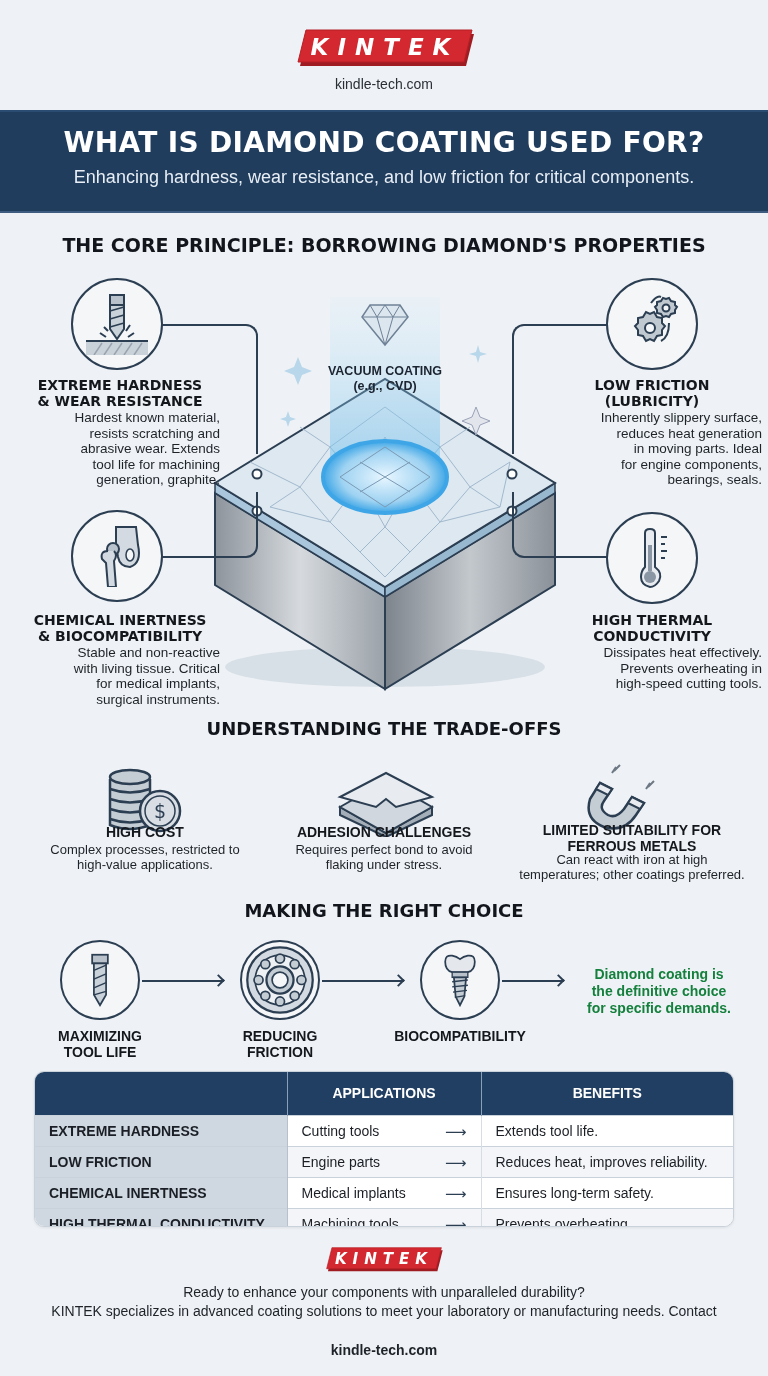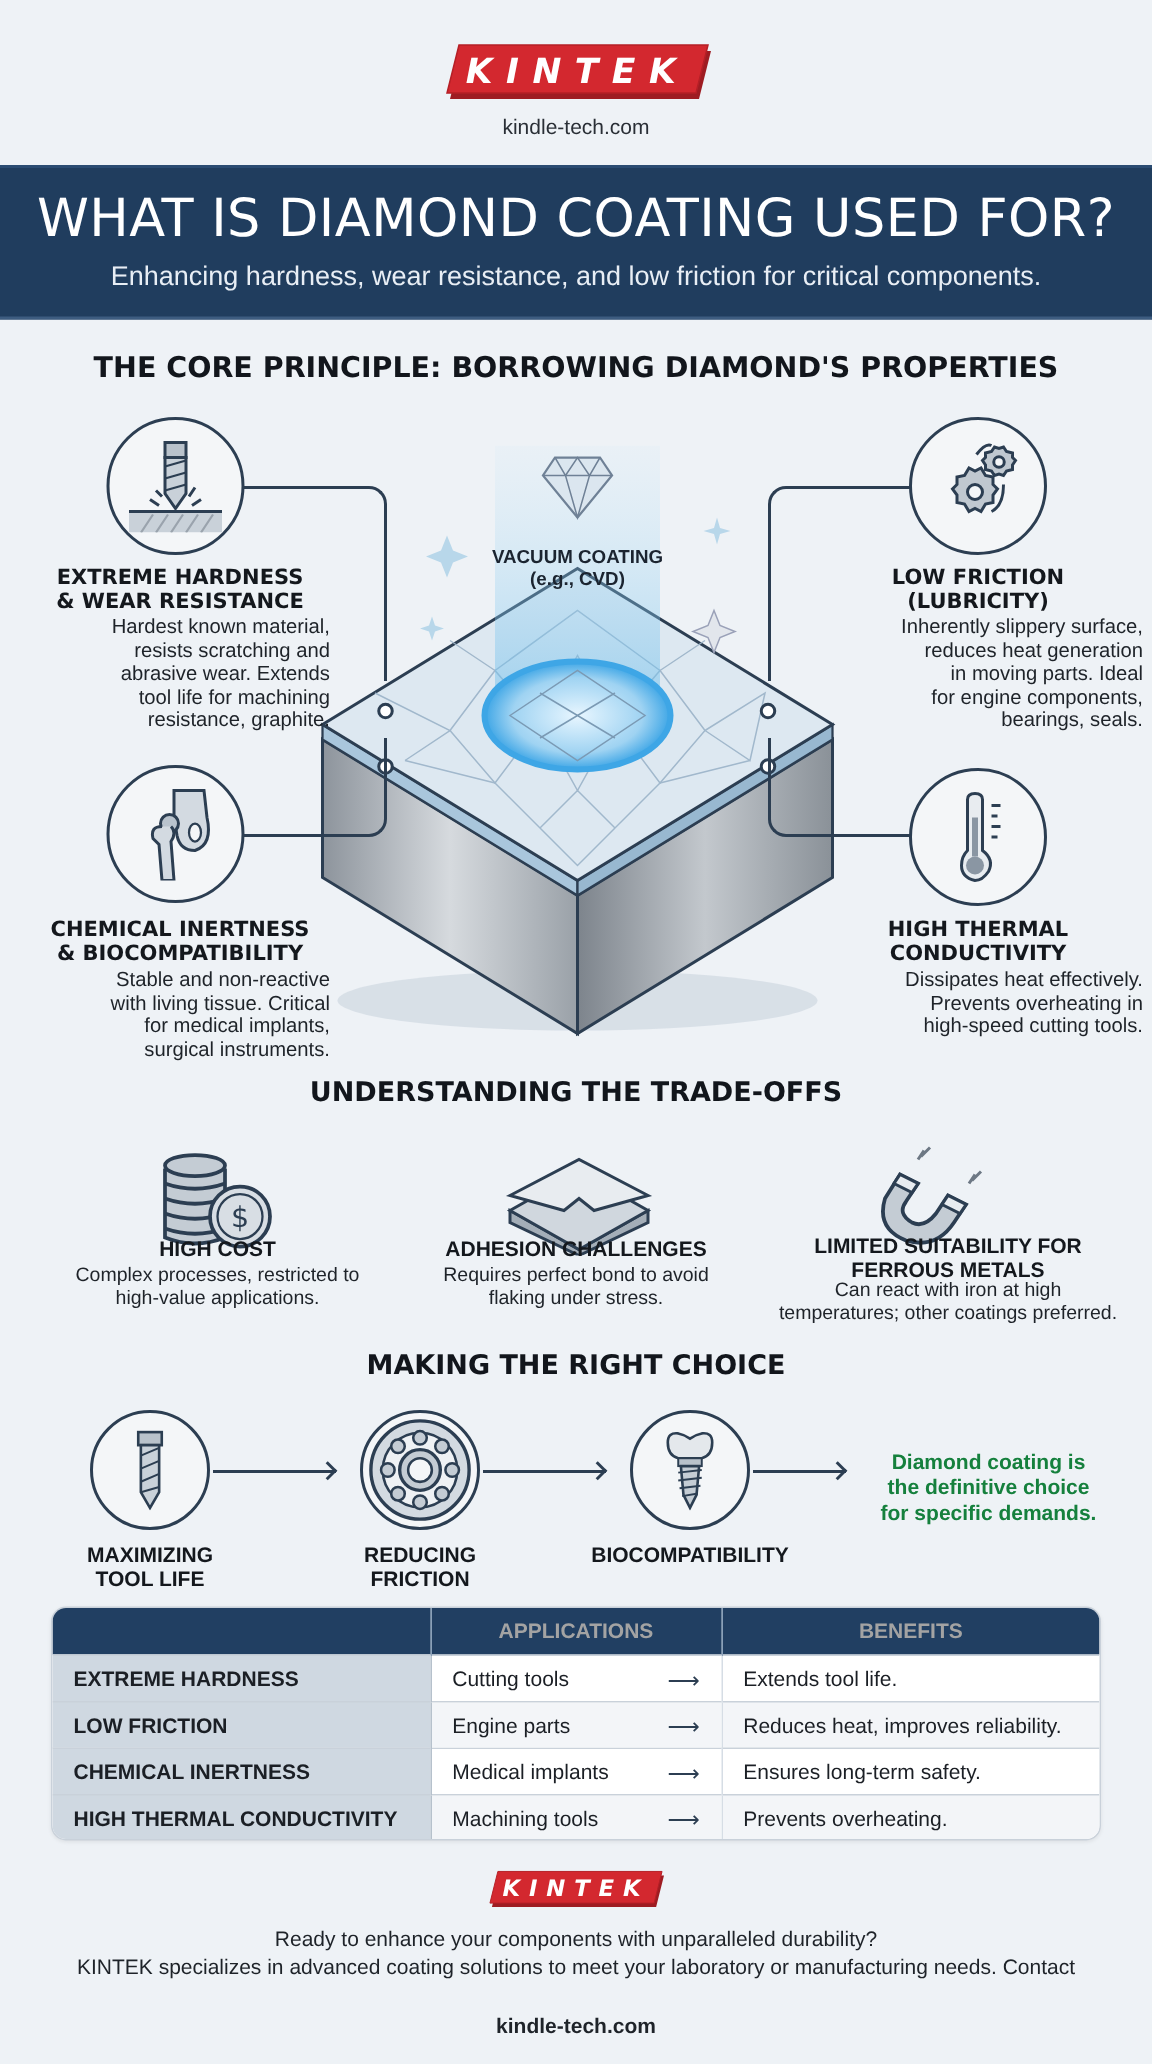--- a/index.html
+++ b/index.html
@@ -25,21 +25,21 @@
 
   
   .header-band {
     position: absolute; left: 0; top: 110px; width: 768px; height: 103px;
     background: #203d5e;
     color: #fff; text-align: center;
     border-top: 2px solid #2b4c72; border-bottom: 2px solid #3d5c80;
   }
   .header-band .title {
     font-family: "DejaVu Sans", sans-serif;
-    font-weight: normal; font-size: 35px; letter-spacing: 0.3px;
+    font-weight: bold; font-size: 28px; letter-spacing: 0.3px;
     margin-top: 14px;
   }
   .header-band .subtitle {
     font-size: 18px; margin-top: 8px; color: #e8eef5;
   }
 
   .section-title {
     position: absolute; left: 0; width: 768px; text-align: center;
     font-family: "DejaVu Sans", sans-serif;
     font-weight: bold; color: #12161c;
@@ -81,22 +81,22 @@
 
   
   .table-wrap {
     position: absolute; left: 34px; top: 1071px; width: 700px; height: 156px;
     border-radius: 10px; overflow: hidden;
     border: 1px solid #c9d1da; background: #fff;
     box-shadow: 0 1px 3px rgba(0,0,0,0.08);
   }
   table { border-collapse: collapse; width: 100%; height: 100%; }
   thead th {
-    background: #213f62; color: #a3a3a3; font-size: 14px; font-weight: bold;
-    height: 31px; text-align: center; border-right: 1px solid #8aa0b8;
+    background: #213f62; color: #ffffff; font-size: 14px; font-weight: bold;
+    height: 43px; text-align: center; border-right: 1px solid #8aa0b8;
   }
   thead th:last-child { border-right: none; }
   tbody td {
     height: 31px; font-size: 14px; border-top: 1px solid #c9d1da;
     padding-left: 14px; color: #1b1f25;
   }
   tbody td.feat {
     background: #cfd8e1; font-weight: bold; width: 252px;
     border-right: 1px solid #b6c1cc;
   }
@@ -217,21 +217,21 @@
 </div>
 <div class="feat-title" style="left:20px;top:377px;width:200px;">
   <div>EXTREME HARDNESS</div>
   <div>&amp; WEAR RESISTANCE</div>
 </div>
 <div class="feat-desc" style="left:20px;top:410px;width:200px;">
   <div>Hardest known material,</div>
   <div>resists scratching and</div>
   <div>abrasive wear. Extends</div>
   <div>tool life for machining</div>
-  <div>resistance, graphite.</div>
+  <div>generation, graphite.</div>
 </div>
 
 <div class="circle" style="left:606px;top:278px;">
   <svg viewBox="0 0 62 62">
     <g fill="#c0c8d0" stroke="#2c3e52" stroke-width="2">
       <path d="M22 24 l3 -5 l4 2 l4 -2 l3 5 l5 1 l0 5 l3 3 l-3 4 l0 5 l-5 1 l-3 5 l-4 -2 l-4 2 l-3 -5 l-5 -1 l0 -5 l-3 -4 l3 -3 l0 -5 z"></path>
       <circle cx="29" cy="35" r="5" fill="#f4f6f8"></circle>
       <path d="M40 8 l2 -3 l3 1 l3 -1 l2 3 l4 1 l0 3 l2 2 l-2 3 l0 3 l-4 1 l-2 3 l-3 -1 l-3 1 l-2 -3 l-4 -1 l0 -3 l-2 -3 l2 -2 l0 -3 z"></path>
       <circle cx="45" cy="15" r="3.5" fill="#f4f6f8"></circle>
     </g>

